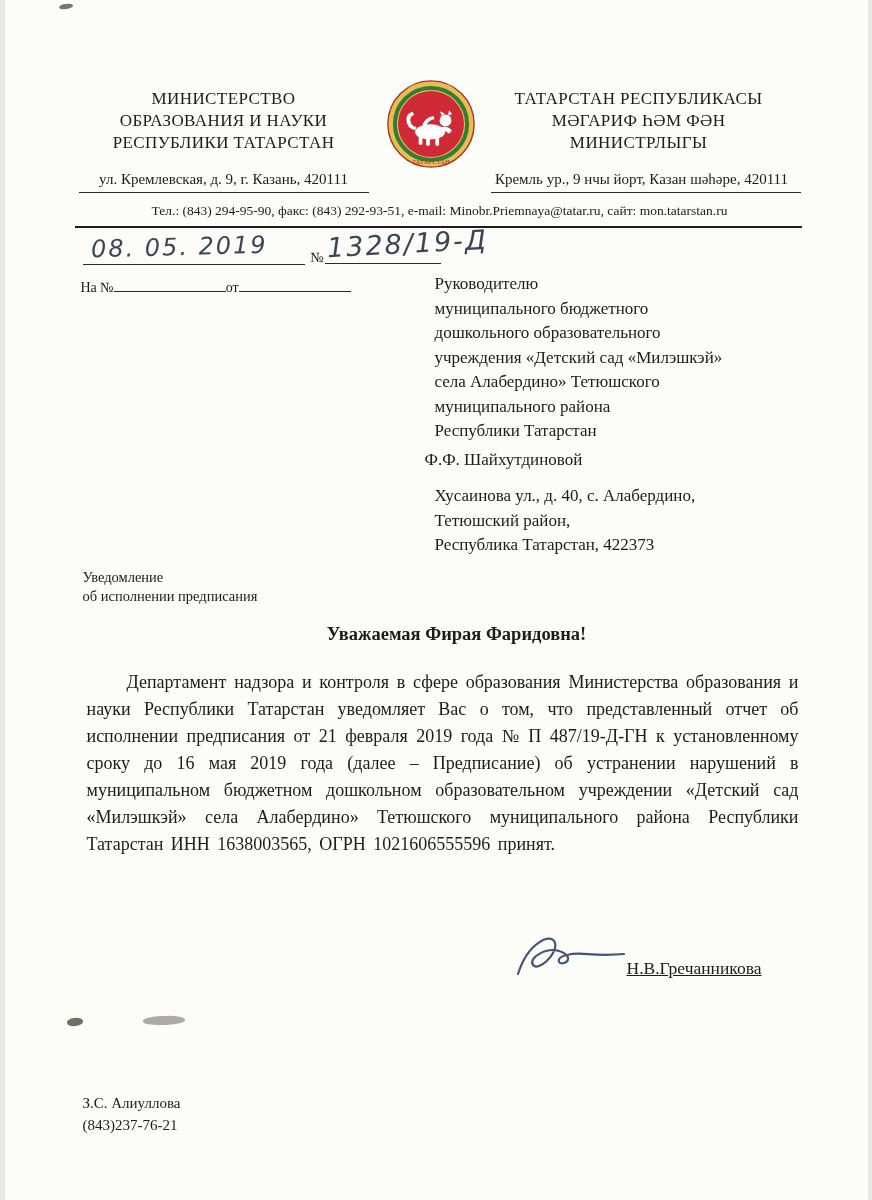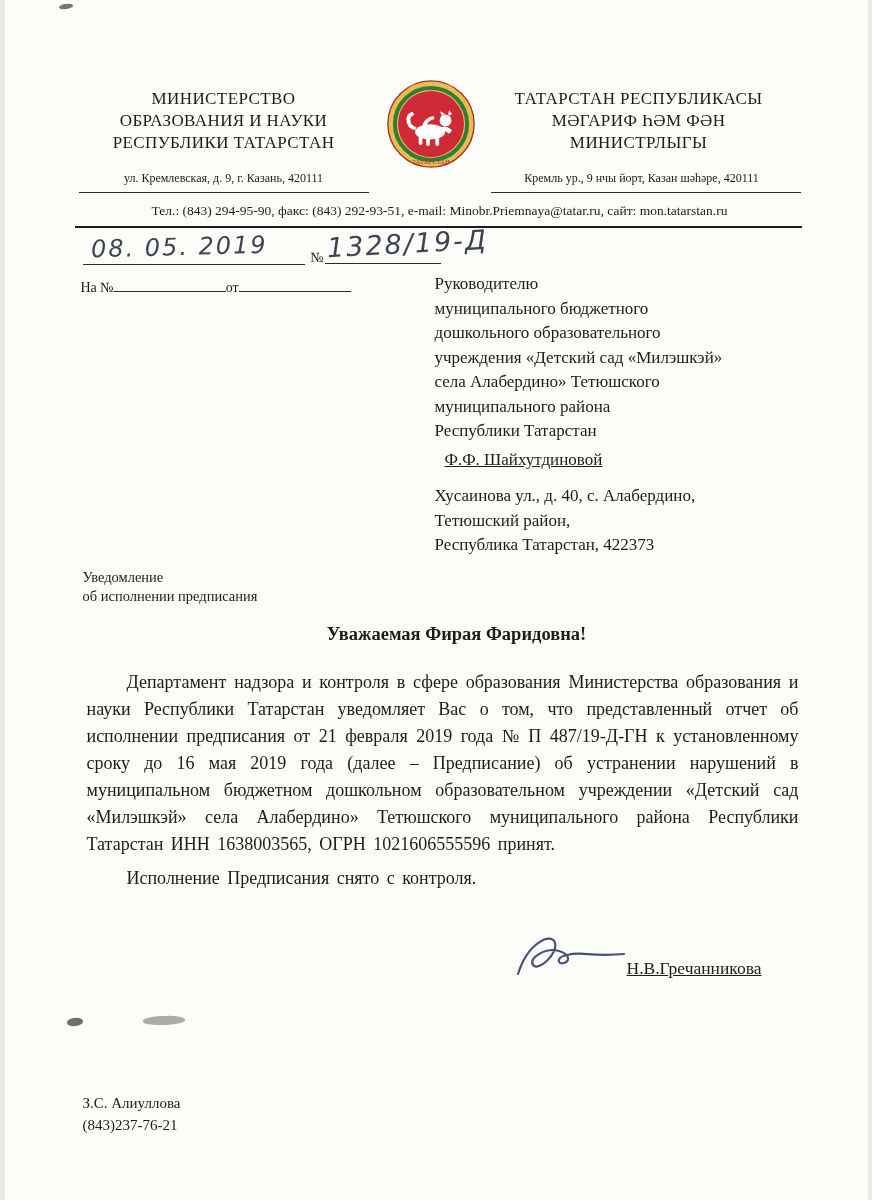--- a/index.html
+++ b/index.html
@@ -11,21 +11,21 @@
     background:#fcfcf8;
     font-family:"Liberation Serif", serif;
     color:#1c1c1c;
     overflow:hidden;
   }
   .abs{position:absolute;}
   .center{text-align:center;}
 
   
   .hdr-title{font-size:17px;line-height:22px;letter-spacing:.4px;}
-  .hdr-addr{font-size:12px;}
+  .hdr-addr{font-size:15px;}
   .rule{border-top:1.6px solid #2a2a28;height:0;}
   .rule-thick{border-top:2px solid #1d1d1b;height:0;}
   .contact-line{font-size:13.5px;}
 
   
   .handwriting{
     font-family:"DejaVu Sans", sans-serif;
     font-style:italic;
     color:#3d4554;
     letter-spacing:2px;
@@ -111,37 +111,36 @@
 
   <div class="abs recipient-block" style="left:430px;top:272px;">
     <div>Руководителю</div>
     <div>муниципального бюджетного</div>
     <div>дошкольного образовательного</div>
     <div>учреждения «Детский сад «Милэшкэй»</div>
     <div>села Алабердино» Тетюшского</div>
     <div>муниципального района</div>
     <div>Республики Татарстан</div>
   </div>
-  <div class="abs recipient-block" style="left:440px;top:448px;text-decoration:underline;">Ф.Ф. Шайхутдиновой</div>
+  <div class="abs recipient-block" style="left:420px;top:448px;">Ф.Ф. Шайхутдиновой</div>
   <div class="abs recipient-block" style="left:430px;top:484px;">
     <div>Хусаинова ул., д. 40, с. Алабердино,</div>
     <div>Тетюшский район,</div>
     <div>Республика Татарстан, 422373</div>
   </div>
 
   <div class="abs subject-block" style="left:78px;top:568px;">
     <div>Уведомление</div>
     <div>об исполнении предписания</div>
   </div>
 
   <div class="abs salutation center" style="left:0;top:624px;width:872px;margin-left:16px;">Уважаемая Фирая Фаридовна!</div>
 
   <div class="abs body-text" style="left:75px;top:662px;width:726px;">
     <p>Департамент надзора и контроля в сфере образования Министерства образования и науки Республики Татарстан уведомляет Вас о том, что представленный отчет об исполнении предписания от 21 февраля 2019 года № П 487/19-Д-ГН к установленному сроку до 16 мая 2019 года (далее – Предписание) об устранении нарушений в муниципальном бюджетном дошкольном образовательном учреждении «Детский сад «Милэшкэй» села Алабердино» Тетюшского муниципального района Республики Татарстан ИНН 1638003565, ОГРН 1021606555596 принят.</p>
-    <p>Исполнение Предписания снято с контроля.</p>
   </div>
 
 
   <svg class="abs" style="left:505px;top:930px;" width="120" height="58" viewBox="0 0 120 58">
     <path d="M8,44 C18,12 42,2 45,13 C48,24 28,42 23,35 C18,28 36,17 49,21 C59,24 61,31 54,33 C47,35 46,27 57,25 C72,21 80,27 114,24" fill="none" stroke="#33406b" stroke-width="2.2" stroke-linecap="round" opacity="0.9"></path>
   </svg>
 
   <div class="abs sig-name" style="left:622px;top:958px;text-decoration:underline;">Н.В.Гречанникова</div>
 
   <div class="abs smudge" style="left:62px;top:1018px;width:16px;height:8px;transform:rotate(-6deg);opacity:.8;"></div>

